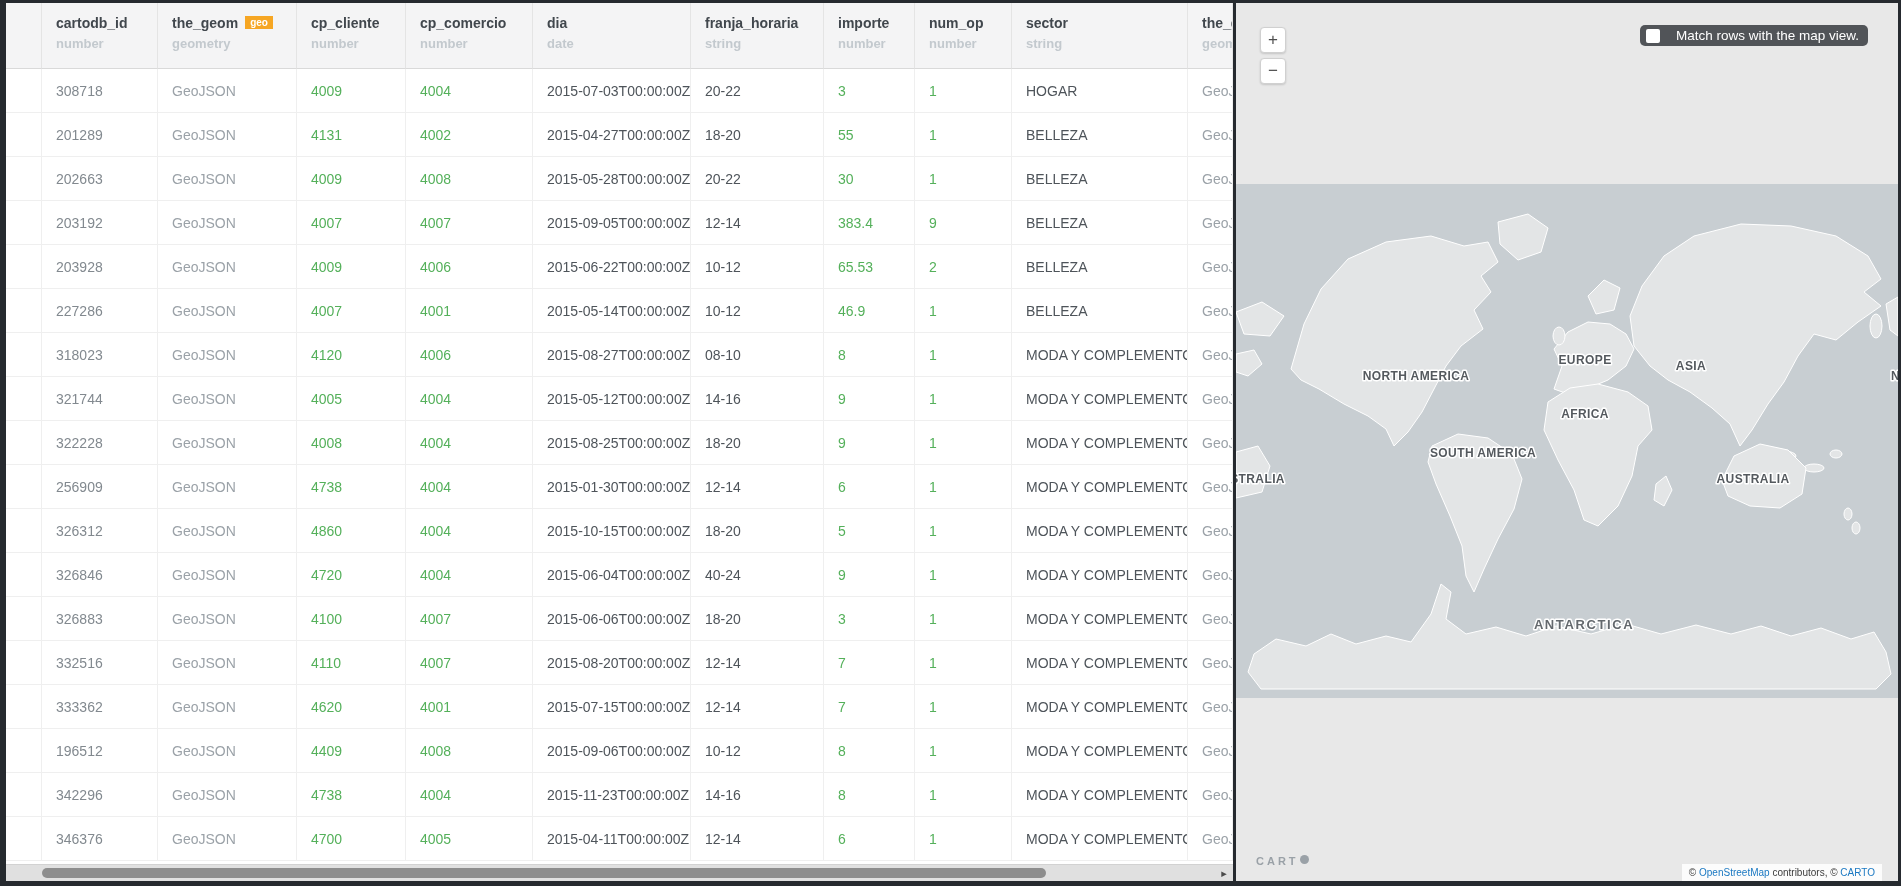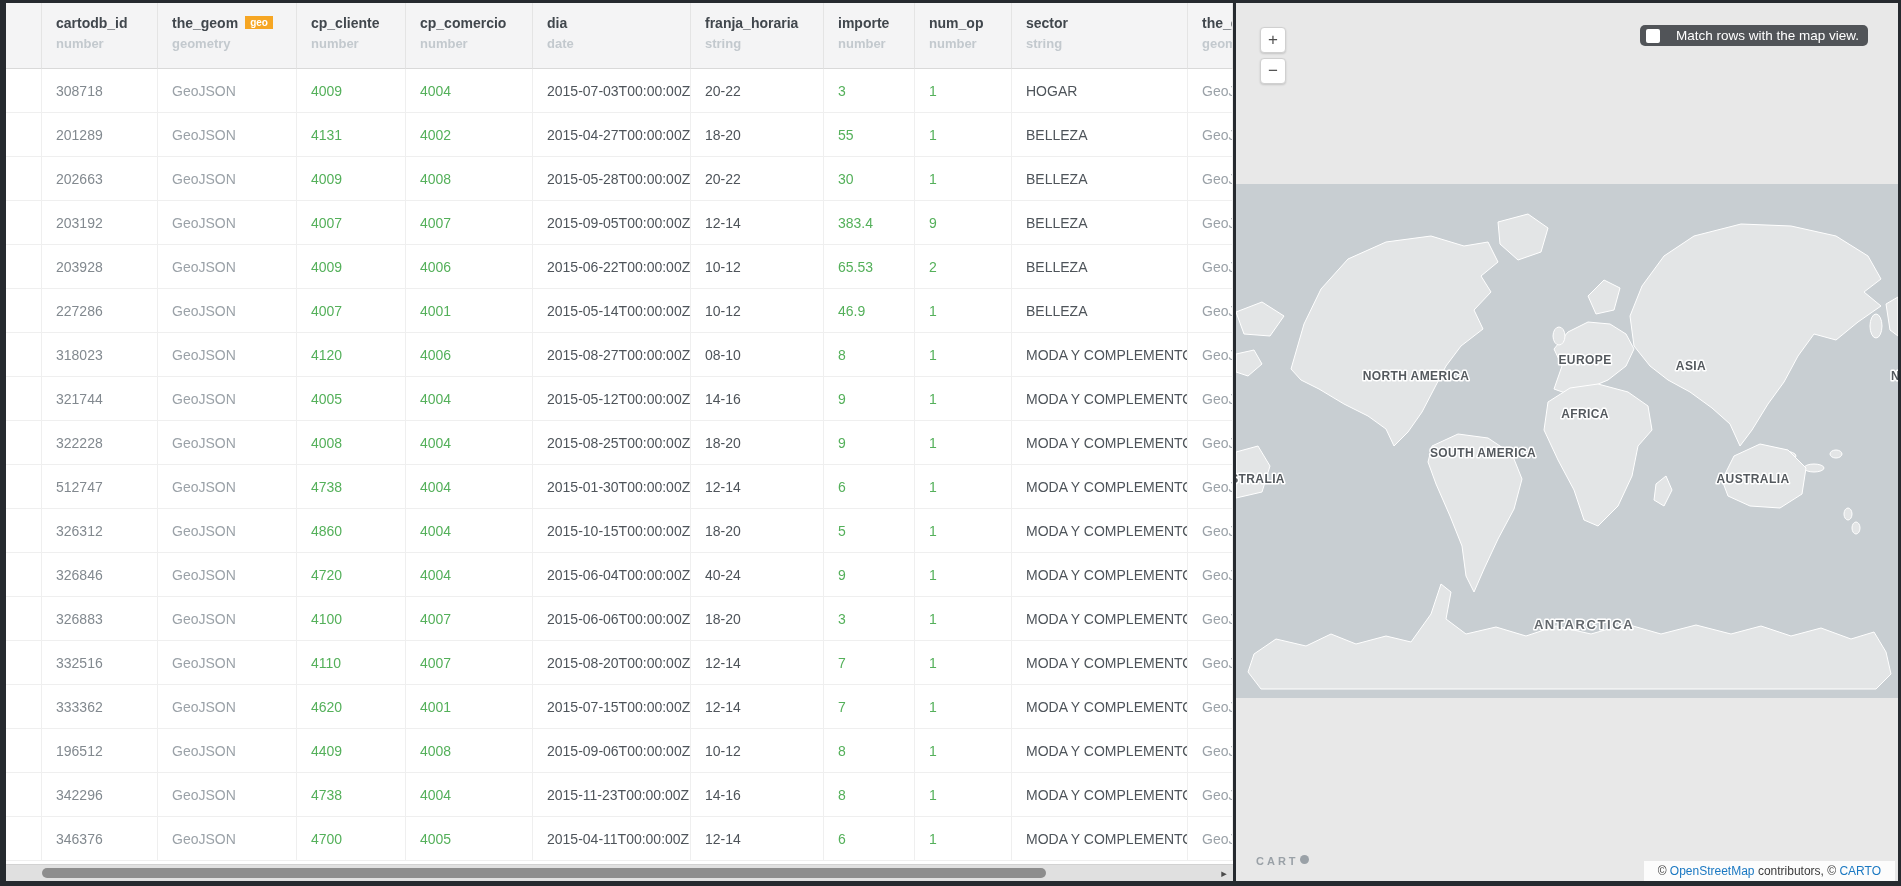--- a/index.html
+++ b/index.html
@@ -116,24 +116,24 @@
     position:absolute; left:20px; bottom:14px;
     display:flex; 
     color:#9aa1a7; font-size:11px; font-weight:bold; letter-spacing:3px;
   }
   .carto-logo .dot {
     width:9px; height:9px; border-radius:50%;
     background:#9aa1a7; margin-left:1px;
   }
 
   .attribution {
-    position:absolute; right:3px; bottom:0;
+    position:absolute; right:16px; bottom:0;
     background:rgba(255,255,255,0.85);
-    font-size:12px; color:#3c3c3c;
-    padding:3px 14px; white-space:pre;
+    font-size:10px; color:#3c3c3c;
+    padding:3px 7px; white-space:pre;
   }
   .attribution a { color:#1a78c2; text-decoration:none; }
 </style>
 </head>
 <body>
 
 <div class="table-panel">
   <table class="data-grid">
     <colgroup>
       <col style="width:36px">
@@ -306,21 +306,21 @@
           <td class="cell-green">4004</td>
           <td class="cell-plain">2015-08-25T00:00:00Z</td>
           <td class="cell-plain">18-20</td>
           <td class="cell-green">9</td>
           <td class="cell-green">1</td>
           <td class="cell-plain">MODA Y COMPLEMENTOS</td>
           <td class="cell-geojson">GeoJS</td>
         </tr>
         <tr>
           <td></td>
-          <td class="cell-id">512747</td>
+          <td class="cell-id">256909</td>
           <td class="cell-geojson">GeoJSON</td>
           <td class="cell-green">4738</td>
           <td class="cell-green">4004</td>
           <td class="cell-plain">2015-01-30T00:00:00Z</td>
           <td class="cell-plain">12-14</td>
           <td class="cell-green">6</td>
           <td class="cell-green">1</td>
           <td class="cell-plain">MODA Y COMPLEMENTOS</td>
           <td class="cell-geojson">GeoJS</td>
         </tr>

